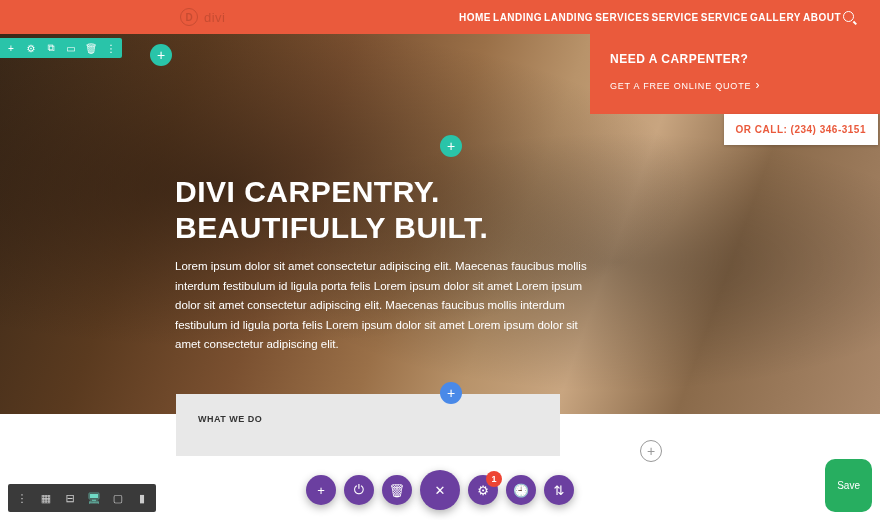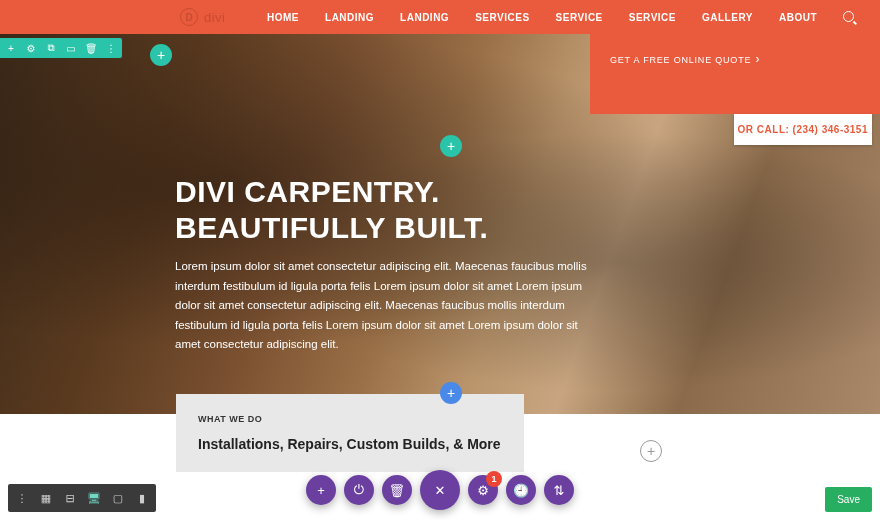--- a/index.html
+++ b/index.html
@@ -1,52 +1,52 @@
 <!DOCTYPE html>
 <html><head>
 <meta charset="utf-8">
 <style>
 *{margin:0;padding:0;box-sizing:border-box;font-family:-apple-system,BlinkMacSystemFont,"Segoe UI",Helvetica,Arial,sans-serif}
 body{width:880px;height:520px;overflow:hidden;position:relative;background:#666}
 .topbar{position:absolute;top:0;left:0;right:0;height:34px;background:#ea5a3c;display:flex;align-items:center;z-index:3}
 .logo{margin-left:180px;display:flex;align-items:center;gap:6px;opacity:.5}
 .logo-mark{width:18px;height:18px;border:1.8px solid #a63e28;border-radius:50%;display:flex;align-items:center;justify-content:center;font-size:10px;font-weight:700;color:#a63e28}
 .logo-text{color:#a63e28;font-size:13px;letter-spacing:.5px}
-.nav{margin-left:auto;margin-right:24px;display:flex;gap:26px;align-items:center}
+.nav{margin-left:auto;margin-right:24px;display:flex;gap:2px;align-items:center}
 .nav-item{color:#fff;font-size:10px;font-weight:600;letter-spacing:.5px;cursor:pointer}
 .search-ic{width:13px;height:13px;position:relative}
 .search-ic::before{content:"";position:absolute;width:9px;height:9px;border:1.5px solid #fff;border-radius:50%}
 .search-ic::after{content:"";position:absolute;width:4px;height:1.5px;background:#fff;bottom:0;right:-1px;transform:rotate(45deg)}
 .sec-toolbar{position:absolute;top:38px;left:0;height:20px;background:#29c4a9;display:flex;align-items:center;padding:0 4px;gap:6px;z-index:5;border-radius:0 2px 2px 0}
 .sec-toolbar .tb-ic{width:14px;height:14px;color:#fff;cursor:pointer;display:flex;align-items:center;justify-content:center;font-size:10px}
 .cta-box{position:absolute;top:34px;right:0;width:290px;height:80px;background:#ea5a3c;padding:18px 20px;z-index:4}
 .cta-title{color:#fff;font-size:12px;font-weight:700;letter-spacing:.5px;margin-bottom:12px}
 .cta-link{color:#fff;font-size:9px;font-weight:400;letter-spacing:.8px;cursor:pointer}
 .cta-link::after{content:" ›";font-size:12px}
-.call-tag{position:absolute;top:114px;right:8px;background:#fff;padding:10px 4px;font-size:10px;font-weight:700;color:#ea5a3c;letter-spacing:.5px;z-index:4;box-shadow:0 1px 3px rgba(0,0,0,.2)}
+.call-tag{position:absolute;top:114px;right:2px;background:#fff;padding:10px 12px;font-size:10px;font-weight:700;color:#ea5a3c;letter-spacing:.5px;z-index:4;box-shadow:0 1px 3px rgba(0,0,0,.2)}
 .hero{position:absolute;top:34px;left:0;right:0;height:380px;z-index:1;background:linear-gradient(110deg,#3a2818 0%,#5a3a1f 20%,#7a5030 35%,#9a7048 48%,#b8936a 58%,#c8a580 68%,#8a6a4a 80%,#aa886a 100%)}
 .hero::before{content:"";position:absolute;inset:0;background:radial-gradient(ellipse at 25% 40%,rgba(40,25,15,.6) 0%,transparent 50%),radial-gradient(ellipse at 70% 60%,rgba(0,0,0,.3) 0%,transparent 40%)}
 .hero-in{position:absolute;left:175px;top:140px;right:280px;z-index:2}
 .hero-h{color:#fff;font-size:30px;font-weight:800;line-height:1.2;letter-spacing:.5px;margin-bottom:11px}
 .hero-p{color:#fff;font-size:11.5px;line-height:1.7;max-width:420px}
 .add-btn{position:absolute;width:22px;height:22px;background:#29c4a9;border-radius:50%;display:flex;align-items:center;justify-content:center;cursor:pointer;z-index:6;color:#fff;font-size:14px;font-weight:300}
 .add-blue{background:#4989e8}
-.sub-section{position:absolute;top:394px;left:176px;width:348px;background:#e8e8e8;padding:20px 22px;z-index:2}
+.sub-section{position:absolute;top:394px;left:176px;width:384px;background:#e8e8e8;padding:20px 22px;z-index:2}
 .sub-kicker{font-size:9px;font-weight:700;color:#333;letter-spacing:.5px;margin-bottom:12px}
 .sub-title{font-size:14px;font-weight:700;color:#222}
 .add-gray{position:absolute;width:22px;height:22px;background:transparent;border:1px solid #999;border-radius:50%;display:flex;align-items:center;justify-content:center;cursor:pointer;z-index:6;color:#999;font-size:14px;font-weight:300}
 .bottom-toolbar{position:absolute;bottom:10px;left:50%;transform:translateX(-50%);display:flex;align-items:center;gap:8px;z-index:8}
 .bb{width:30px;height:30px;border-radius:50%;background:#6b3fa0;display:flex;align-items:center;justify-content:center;cursor:pointer;color:#fff;font-size:13px;box-shadow:0 3px 8px rgba(0,0,0,.3)}
 .bb-big{width:40px;height:40px}
 .bb-badge{position:relative}
 .bb-badge::after{content:attr(data-badge);position:absolute;top:-4px;right:-4px;width:16px;height:16px;background:#e43;border-radius:50%;font-size:9px;font-weight:700;display:flex;align-items:center;justify-content:center}
 .view-toolbar{position:absolute;bottom:8px;left:8px;display:flex;align-items:center;background:#3a3a3a;border-radius:2px;padding:3px;gap:2px;z-index:8}
 .vb{width:22px;height:22px;display:flex;align-items:center;justify-content:center;cursor:pointer;color:#ccc;font-size:11px;border-radius:2px}
 .vb.active{color:#6fd9c4}
-.save-btn{position:absolute;bottom:8px;right:8px;background:#27ae60;color:#fff;font-size:10px;font-weight:500;padding:7px 12px;border-radius:2px;cursor:pointer;z-index:8}
+.save-btn{position:absolute;bottom:8px;right:8px;background:#27ae60;color:#fff;font-size:10px;font-weight:500;padding:21px 12px;border-radius:10px;cursor:pointer;z-index:8}
 .white-bg{position:absolute;top:414px;left:0;right:0;bottom:0;background:#fff;z-index:0}
 </style>
 </head>
 <body>
 
 <div class="white-bg"></div>
 
 <div class="topbar">
   <div class="logo">
     <div class="logo-mark">D</div>
@@ -75,32 +75,32 @@
 </div>
 
 <div class="hero">
   <div class="hero-in">
     <div class="hero-h">DIVI CARPENTRY. BEAUTIFULLY BUILT.</div>
     <div class="hero-p">Lorem ipsum dolor sit amet consectetur adipiscing elit. Maecenas faucibus mollis interdum festibulum id ligula porta felis Lorem ipsum dolor sit amet Lorem ipsum dolor sit amet consectetur adipiscing elit. Maecenas faucibus mollis interdum festibulum id ligula porta felis Lorem ipsum dolor sit amet Lorem ipsum dolor sit amet consectetur adipiscing elit.</div>
   </div>
 </div>
 
 <div class="cta-box">
+  <div class="cta-title">NEED A CARPENTER?</div>
   <div class="cta-link">GET A FREE ONLINE QUOTE</div>
 </div>
 
 <div class="call-tag">OR CALL: (234) 346-3151</div>
 
 <div class="add-btn" style="top:44px;left:150px">+</div>
 <div class="add-btn" style="top:135px;left:440px">+</div>
 <div class="add-btn add-blue" style="top:382px;left:440px">+</div>
 
 <div class="sub-section">
   <div class="sub-kicker">WHAT WE DO</div>
-  <div class="sub-title">Installations, Repairs, Custom Builds, &amp; More</div>
 </div>
 
 <div class="add-gray" style="top:440px;left:640px">+</div>
 
 <div class="bottom-toolbar">
   <div class="bb">+</div>
   <div class="bb">⏻</div>
   <div class="bb">🗑</div>
   <div class="bb bb-big">✕</div>
   <div class="bb bb-badge" data-badge="1">⚙</div>

